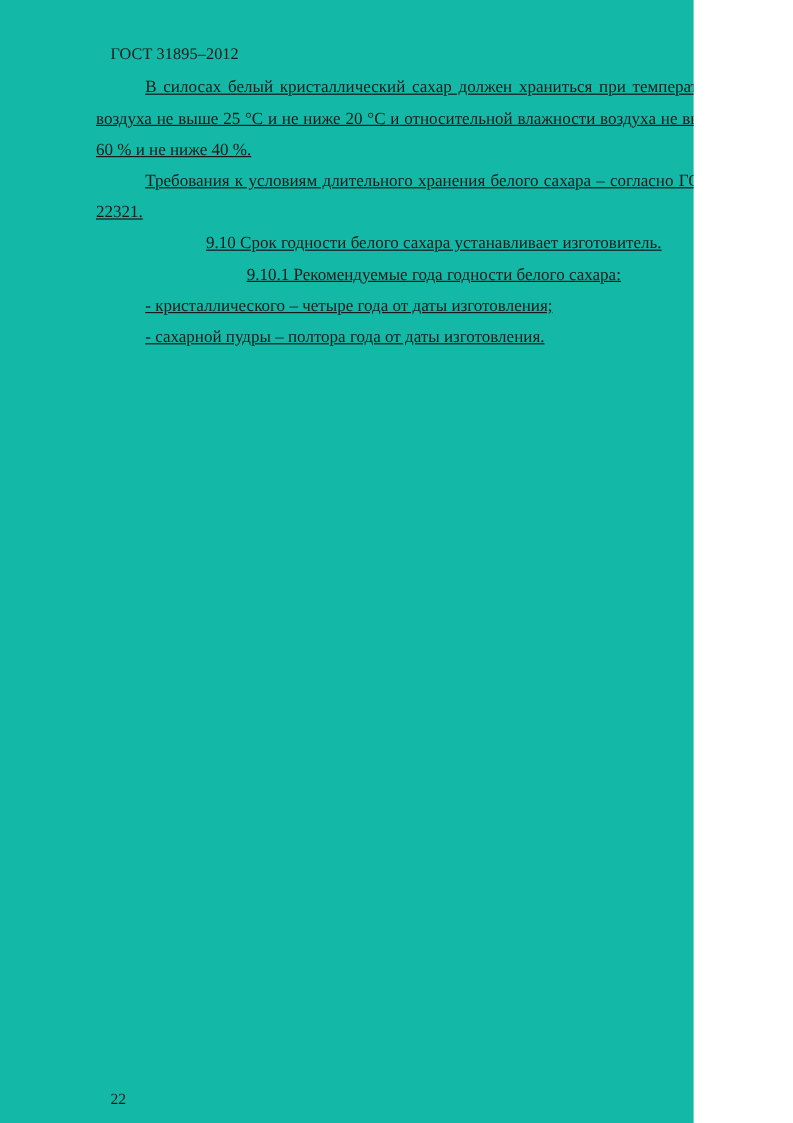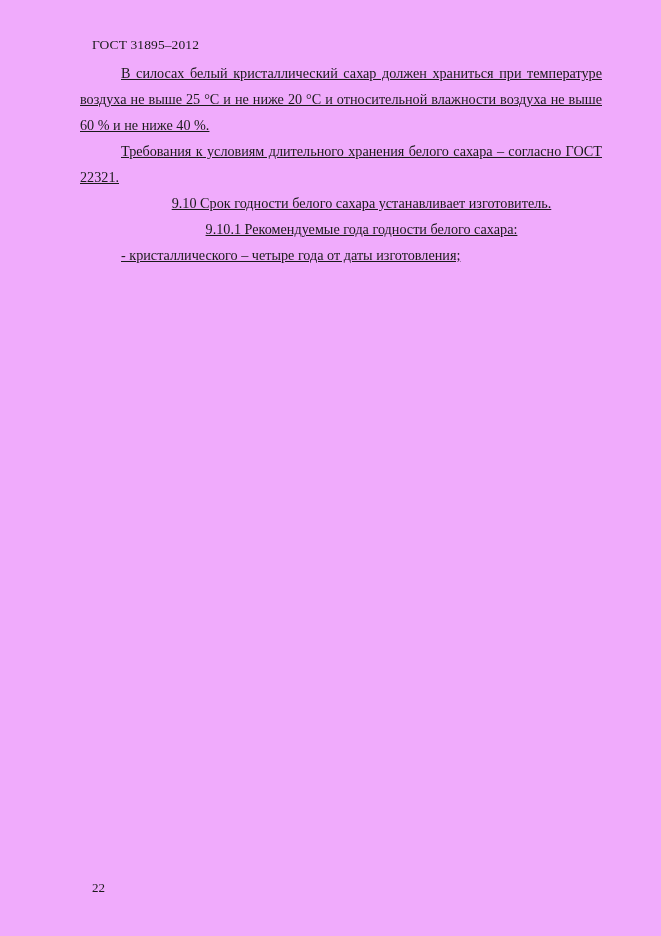--- a/index.html
+++ b/index.html
@@ -3,23 +3,23 @@
 <meta charset="utf-8">
 <style>
   html, body {
     margin: 0;
     padding: 0;
     background: #ffffff;
   }
 
   .page {
     position: relative;
-    width: 661px;
+    width: 578px;
     height: 936px;
-    background: #f0abfc;
+    background: #14b8a6;
     overflow: hidden;
     font-family: "Liberation Serif", "DejaVu Serif", serif;
     color: #1a1a1a;
     -webkit-font-smoothing: antialiased;
   }
 
   
   .doc-header {
     position: absolute;
     left: 92px;
@@ -63,21 +63,21 @@
     font-size: 14.2px;
     line-height: 26px;
     text-align: left;
     text-indent: 41px;
   }
 
   
   .page-number {
     position: absolute;
     left: 92px;
-    top: 880px;
+    top: 908px;
     font-size: 13px;
     line-height: 15px;
   }
 </style>
 </head>
 <body>
 
 <div class="page">
 
   <div class="doc-header">ГОСТ 31895–2012</div>
@@ -89,18 +89,19 @@
     <p class="para">Требования к условиям длительного хранения белого сахара – согласно ГОСТ 22321.</p>
 
 
     <p class="clause">9.10 Срок годности белого сахара устанавливает изготовитель.</p>
 
     <p class="clause">9.10.1 Рекомендуемые года годности белого сахара:</p>
 
     <p class="list-item">- кристаллического – четыре года от даты изготовления;</p>
 
 
+    <p class="list-item">- сахарной пудры – полтора года от даты изготовления.</p>
 
   </div>
 
   <div class="page-number">22</div>
 
 </div>
 
 </body></html>

